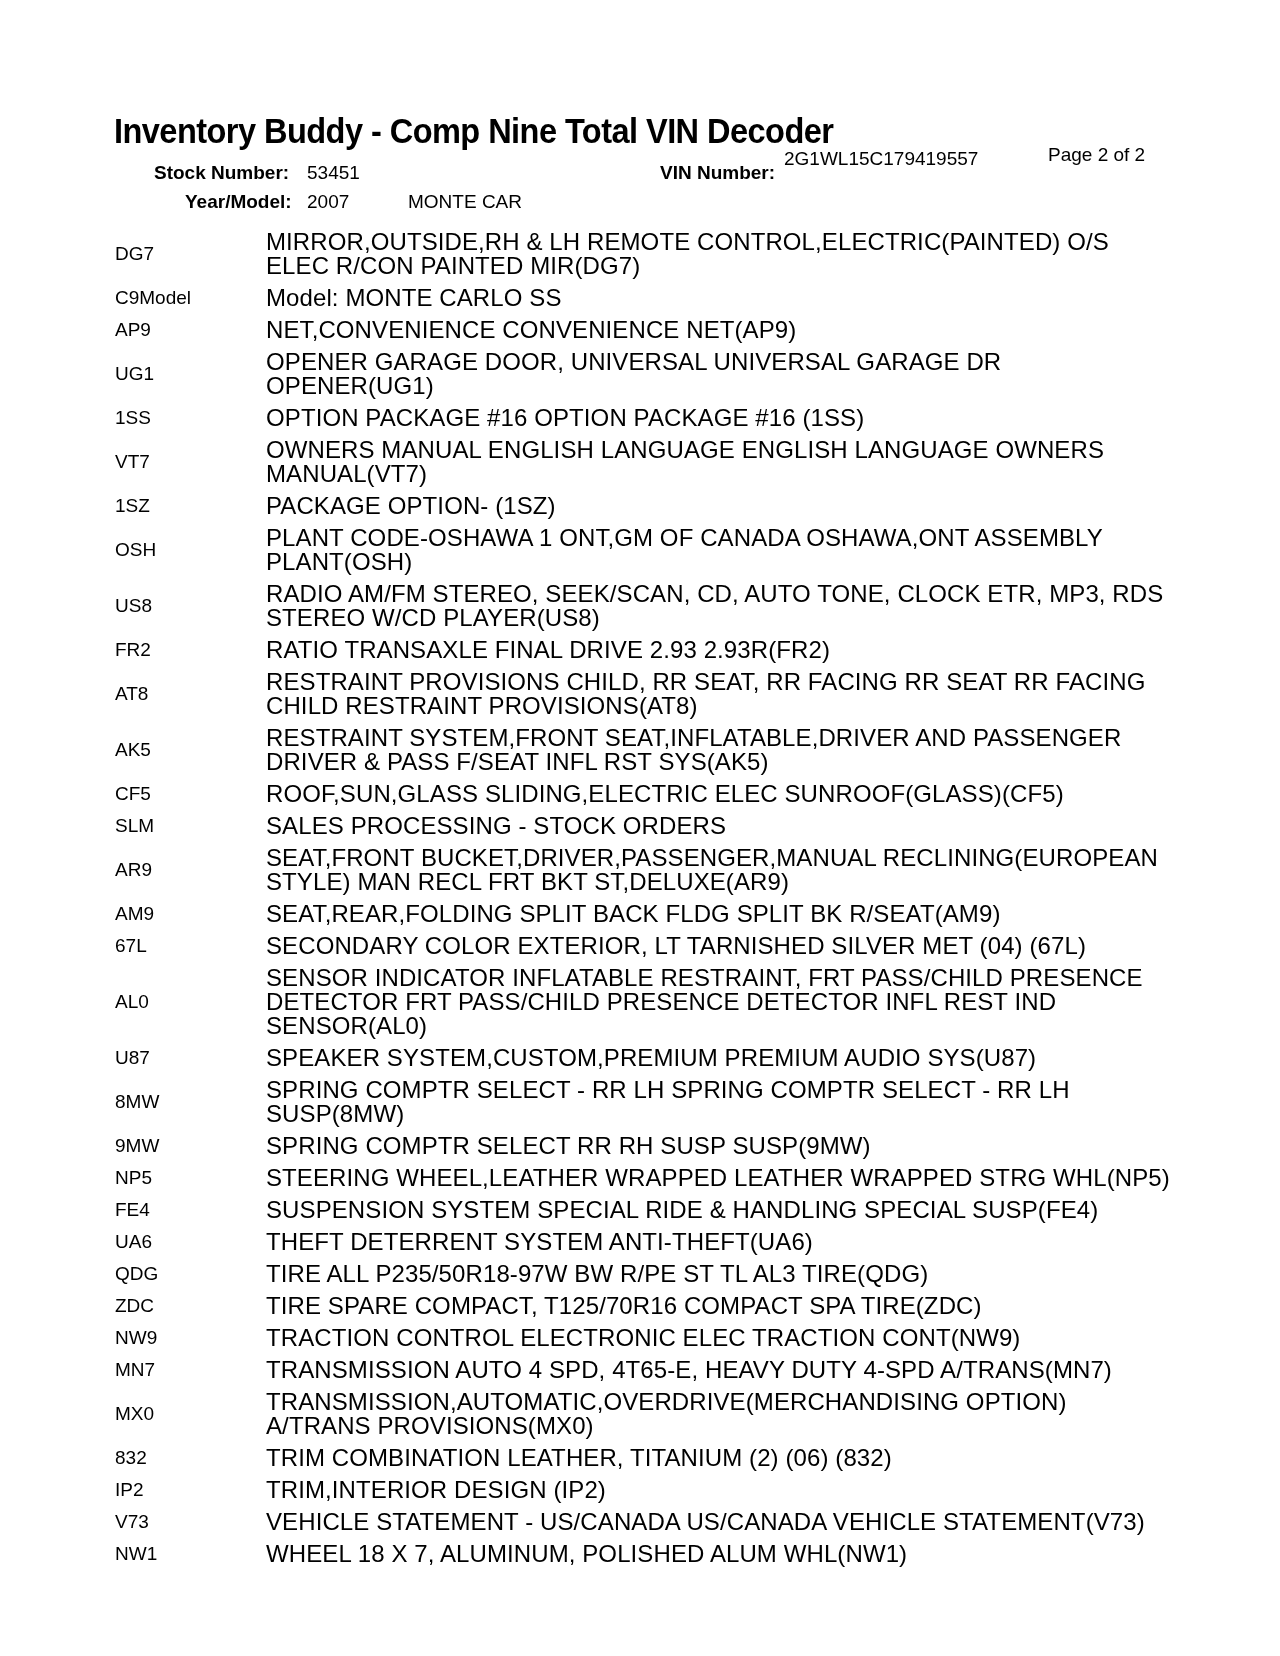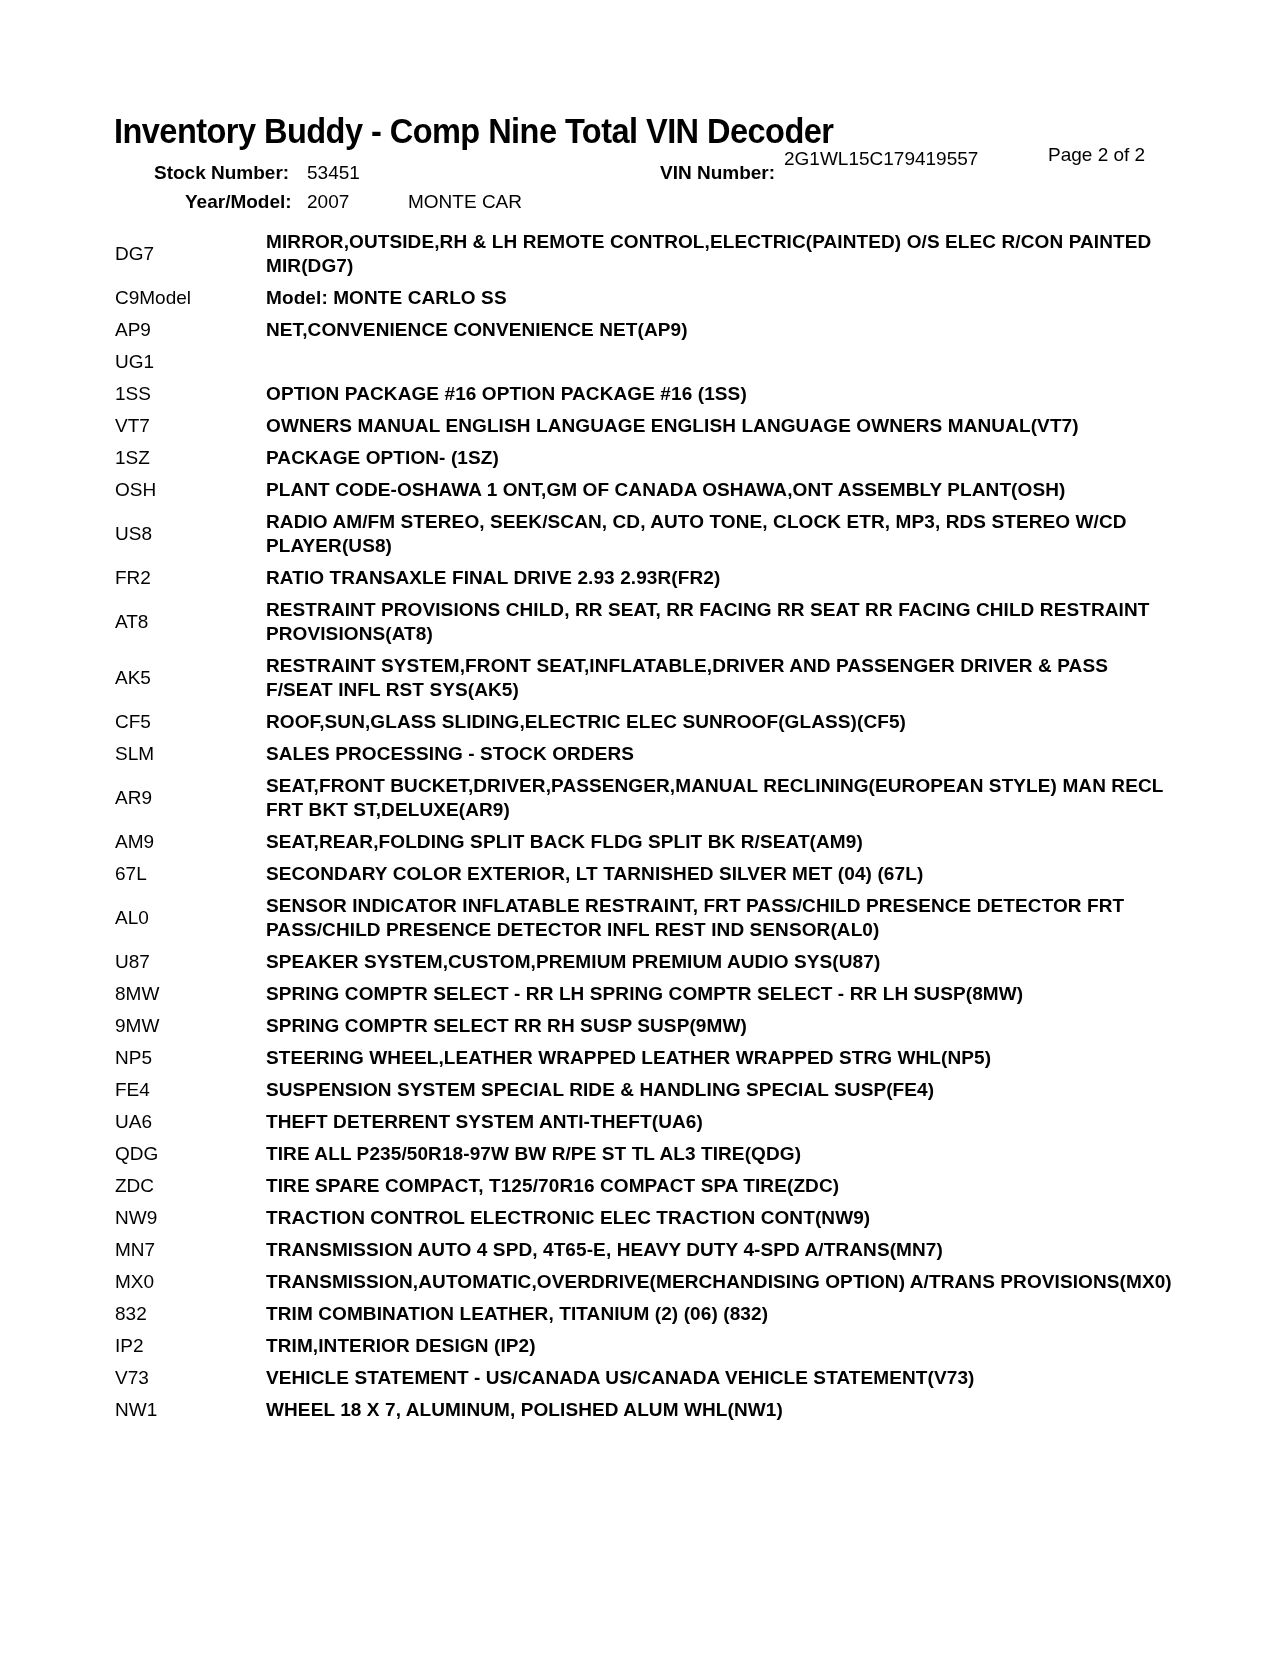--- a/index.html
+++ b/index.html
@@ -66,24 +66,23 @@
     }
     .opt-code {
       width: 151px;
       flex: 0 0 151px;
       font-size: 19px;
       line-height: 24px;
       white-space: nowrap;
     }
     .opt-desc {
       flex: 1 1 auto;
-      font-size: 19px;
+      font-size: 24px;
       line-height: 24px;
       letter-spacing: 0.1px;
-      font-weight: bold;
     }
   </style>
 </head>
 <body>
 
 <div class="page">
   <div class="title">Inventory Buddy - Comp Nine Total VIN Decoder</div>
   <div class="page-num">Page 2 of 2</div>
 
   <div class="meta-label" style="left:154px; top:162px;">Stock Number:</div>
@@ -104,20 +103,21 @@
       <div class="opt-row">
         <div class="opt-code">C9Model</div>
         <div class="opt-desc">Model: MONTE CARLO SS</div>
       </div>
       <div class="opt-row">
         <div class="opt-code">AP9</div>
         <div class="opt-desc">NET,CONVENIENCE CONVENIENCE NET(AP9)</div>
       </div>
       <div class="opt-row">
         <div class="opt-code">UG1</div>
+        <div class="opt-desc">OPENER GARAGE DOOR, UNIVERSAL UNIVERSAL GARAGE DR OPENER(UG1)</div>
       </div>
       <div class="opt-row">
         <div class="opt-code">1SS</div>
         <div class="opt-desc">OPTION PACKAGE #16 OPTION PACKAGE #16 (1SS)</div>
       </div>
       <div class="opt-row">
         <div class="opt-code">VT7</div>
         <div class="opt-desc">OWNERS MANUAL ENGLISH LANGUAGE ENGLISH LANGUAGE OWNERS MANUAL(VT7)</div>
       </div>
       <div class="opt-row">

